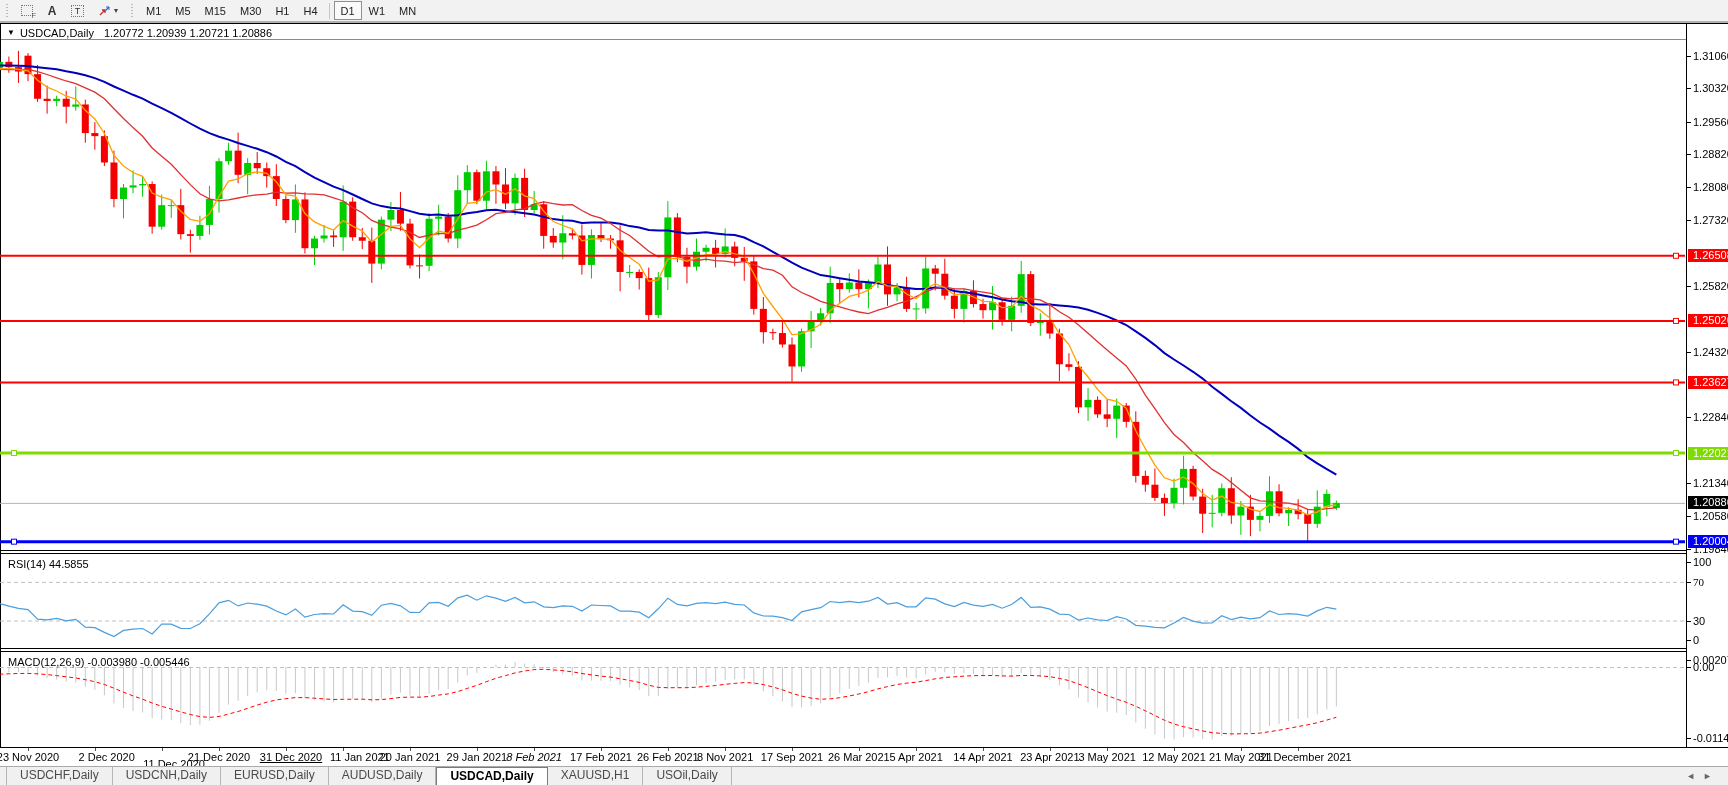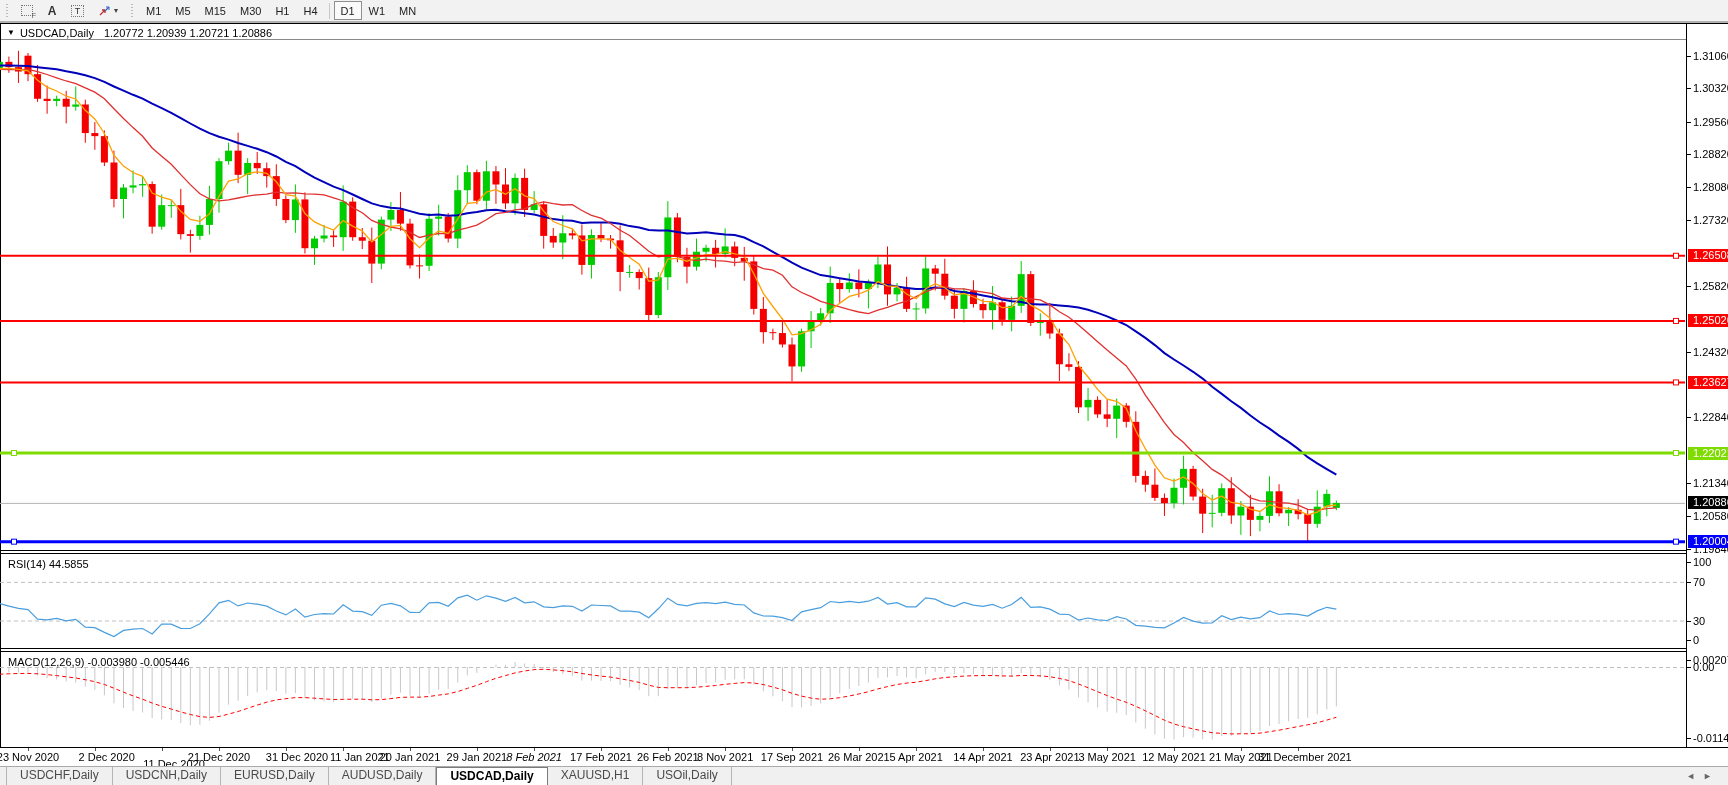--- a/index.html
+++ b/index.html
@@ -598,39 +598,39 @@
       <div class="ptick" style="top: 452.945px;">1.21340</div>
       <div class="ptick" style="top: 486.352px;">1.20580</div>
       <div class="ptick" style="top: 518.879px;">1.19840</div>
       <div class="pbadge" style="top: 225.28px; background: rgb(255, 0, 0);">1.26508</div>
       <div class="pbadge" style="top: 290.423px; background: rgb(255, 0, 0);">1.25026</div>
       <div class="pbadge" style="top: 351.918px; background: rgb(255, 0, 0);">1.23627</div>
       <div class="pbadge" style="top: 422.511px; background: rgb(127, 220, 0);">1.22021</div>
       <div class="pbadge" style="top: 472.401px; background: rgb(0, 0, 0);">1.20886</div>
       <div class="pbadge" style="top: 511.17px; background: rgb(0, 0, 255);">1.20004</div>
       <div class="paxlbl" style="top: 532px;">100</div>
-      <div class="paxlbl" style="top: 552.38px;">70</div>
+      <div class="paxlbl" style="top: 552.38px; font-family: Liberation Serif, serif;">70</div>
       <div class="paxlbl" style="top: 591.02px;">30</div>
       <div class="paxlbl" style="top: 610px;">0</div>
       <div class="paxlbl" style="top: 630px;">0.002074</div>
       <div class="paxlbl" style="top: 637px;">0.00</div>
       <div class="paxlbl" style="top: 708px;">-0.011462</div>
     </div>
 
   <div id="date-axis">
       <div class="dtick" style="left: 28px;"></div>
       <div class="dlbl" style="left: 28px;">23 Nov 2020</div>
       <div class="dtick" style="left: 94.85px;"></div>
       <div class="dlbl" style="left: 94.85px; text-align: right;">2 Dec 2020</div>
       <div class="dtick" style="left: 161.7px;"></div>
       <div class="dlbl" style="left: 174px; margin-top: 7px;">11 Dec 2020</div>
       <div class="dtick" style="left: 219px;"></div>
       <div class="dlbl" style="left: 219px;">21 Dec 2020</div>
       <div class="dtick" style="left: 285.85px;"></div>
-      <div class="dlbl" style="left: 297px;">31 Dec 2020</div>
+      <div class="dlbl" style="left: 291px; text-decoration: underline;">31 Dec 2020</div>
       <div class="dtick" style="left: 343.15px;"></div>
       <div class="dlbl" style="left: 334px; padding-left: 36px;">11 Jan 2021</div>
       <div class="dtick" style="left: 410px;"></div>
       <div class="dlbl" style="left: 410px;">20 Jan 2021</div>
       <div class="dtick" style="left: 476.85px;"></div>
       <div class="dlbl" style="left: 476.85px;">29 Jan 2021</div>
       <div class="dtick" style="left: 534.15px;"></div>
       <div class="dlbl" style="left: 534.15px; font-style: italic;">8 Feb 2021</div>
       <div class="dtick" style="left: 601px;"></div>
       <div class="dlbl" style="left: 601px;">17 Feb 2021</div>

